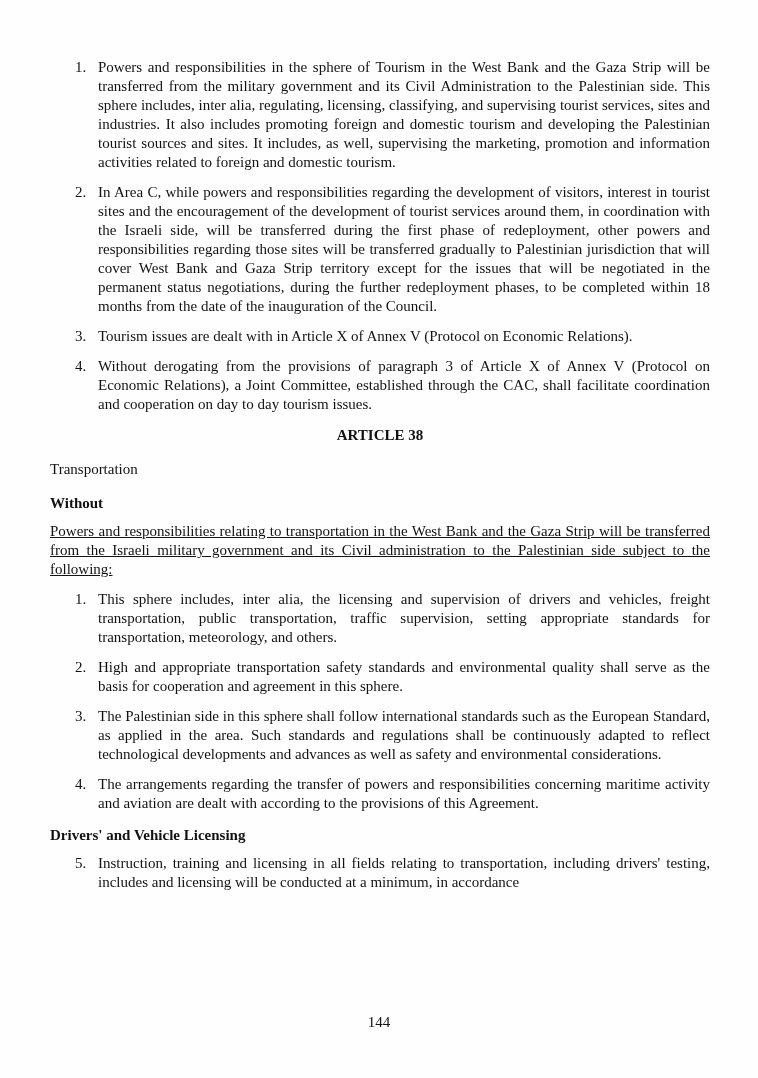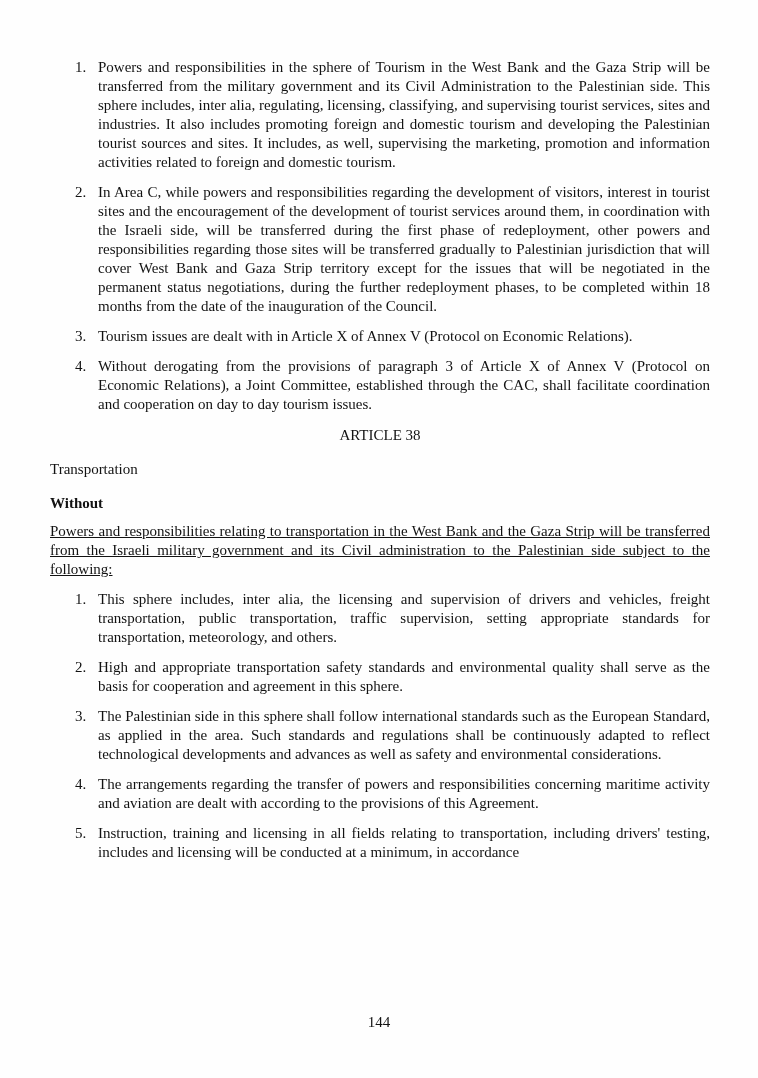--- a/index.html
+++ b/index.html
@@ -29,21 +29,21 @@
   }
   .list-item .num {
     flex: 0 0 23px;
   }
   .list-item .text {
     flex: 1;
     text-align: justify;
   }
   .heading-center {
     text-align: center;
-    font-weight: normal;
+    font-weight: bold;
     margin: 12px 0 15px 0;
   }
   .subtitle-center {
     text-align: left;
     margin: 0 0 15px 0;
   }
   .section-heading {
     font-weight: bold;
     margin: 13px 0 9px 0;
   }
@@ -103,20 +103,21 @@
     <div class="list-item">
       <span class="num">3.</span>
       <div class="text">The Palestinian side in this sphere shall follow international standards such as the European Standard, as applied in the area. Such standards and regulations shall be continuously adapted to reflect technological developments and advances as well as safety and environmental considerations.</div>
     </div>
     <div class="list-item">
       <span class="num">4.</span>
       <div class="text">The arrangements regarding the transfer of powers and responsibilities concerning maritime activity and aviation are dealt with according to the provisions of this Agreement.</div>
     </div>
   </div>
 
+  <div class="section-heading">Drivers' and Vehicle Licensing</div>
 
   <div class="list">
     <div class="list-item">
       <span class="num">5.</span>
       <div class="text">Instruction, training and licensing in all fields relating to transportation, including drivers' testing, includes and licensing will be conducted at a minimum, in accordance</div>
     </div>
   </div>
 
   <div class="page-number">144</div>
 

